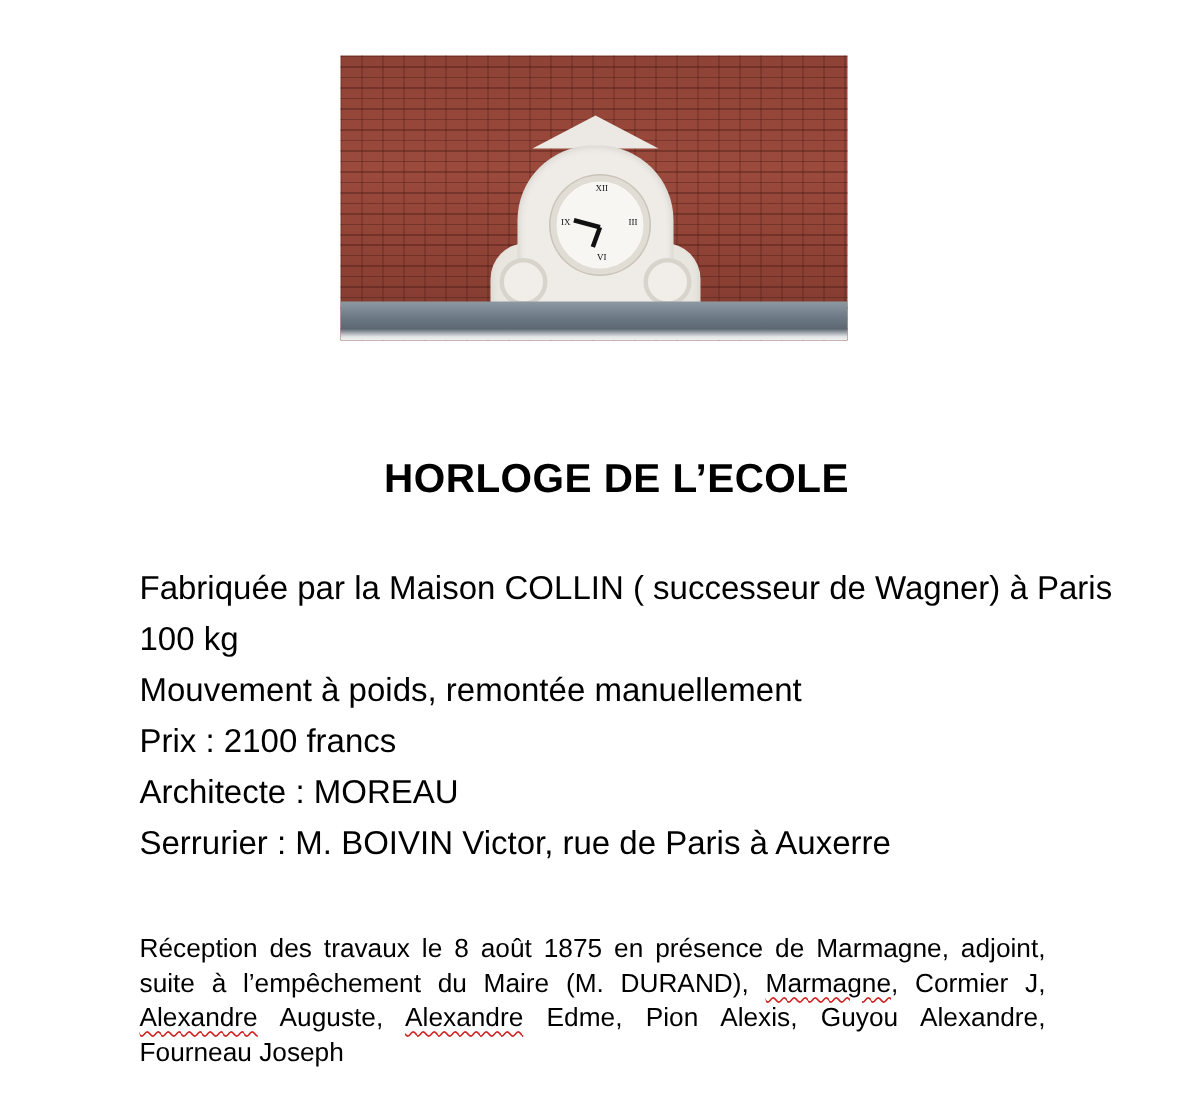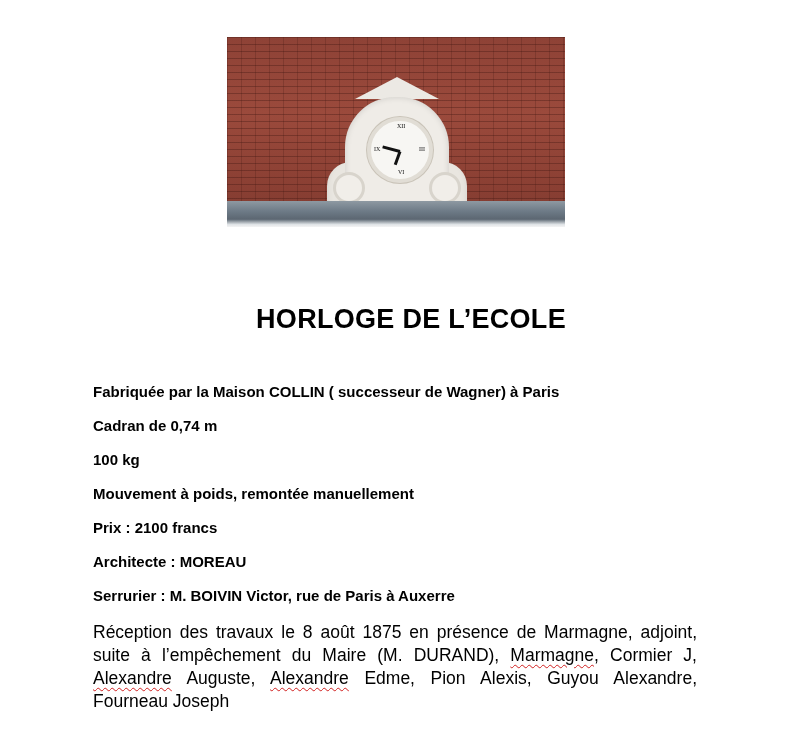--- a/index.html
+++ b/index.html
@@ -24,21 +24,21 @@
     .dormer .scroll.l { left: 6px; } .dormer .scroll.r { right: 6px; }
     .dormer .clock { position: absolute; left: 40px; top: 40px; width: 58px; height: 58px; border-radius: 50%;
       background: #f7f6f3; border: 4px solid #e1ddd5; box-shadow: 0 0 0 1px #c9c3b8; }
     .clock .hand { position: absolute; left: 29px; top: 29px; background: #111; transform-origin: 0 50%; }
     .clock .h1 { width: 18px; height: 3px; transform: rotate(195deg); }
     .clock .h2 { width: 14px; height: 3px; transform: rotate(110deg); }
     .clock .num { position: absolute; font-family: "Liberation Serif", serif; font-size: 6px; color: #111; }
     h1 { position: absolute; left: 0; width: 790px; top: 288px; margin: 16px; text-align: center;
          font-size: 27px; font-weight: bold; letter-spacing: 0.3px; }
     .lines { position: absolute; left: 93px; top: 381px; width: 604px; margin: 0; padding: 0; list-style: none; }
-    .lines li { font-size: 15px; line-height: 21px; height: 34px; white-space: nowrap; font-weight: bold; }
+    .lines li { font-size: 22px; line-height: 21px; height: 34px; white-space: nowrap; }
     .para { position: absolute; left: 93px; top: 621px; width: 604px; font-size: 17.5px; line-height: 23px;
             text-align: justify; margin: 0; }
     .spell { text-decoration: underline wavy #d02020; text-decoration-thickness: 1px; text-underline-offset: 3px; }
   </style>
 </head>
 <body>
 
 <div class="photo">
   <div class="dormer">
     <div class="roof"></div>
@@ -55,21 +55,20 @@
       <div class="hand h2"></div>
     </div>
   </div>
   <div class="gutter"></div>
 </div>
 
 <h1>HORLOGE DE L’ECOLE</h1>
 
 <ul class="lines">
   <li>Fabriquée par la Maison COLLIN ( successeur de Wagner) à Paris</li>
-  <li>Cadran de 0,74 m</li>
   <li>100 kg</li>
   <li>Mouvement à poids, remontée manuellement</li>
   <li>Prix : 2100 francs</li>
   <li>Architecte : MOREAU</li>
   <li>Serrurier : M. BOIVIN Victor, rue de Paris à Auxerre</li>
 </ul>
 
 <p class="para"><span>Réception des travaux le 8 août 1875 en présence de Marmagne, adjoint, suite à l’empêchement du Maire (M. DURAND), </span><span class="spell">Marmagne</span><span>, Cormier J, </span><span class="spell">Alexandre</span><span> Auguste, </span><span class="spell">Alexandre</span><span> Edme, Pion Alexis, Guyou Alexandre, Fourneau Joseph</span></p>
 
 </body></html>

